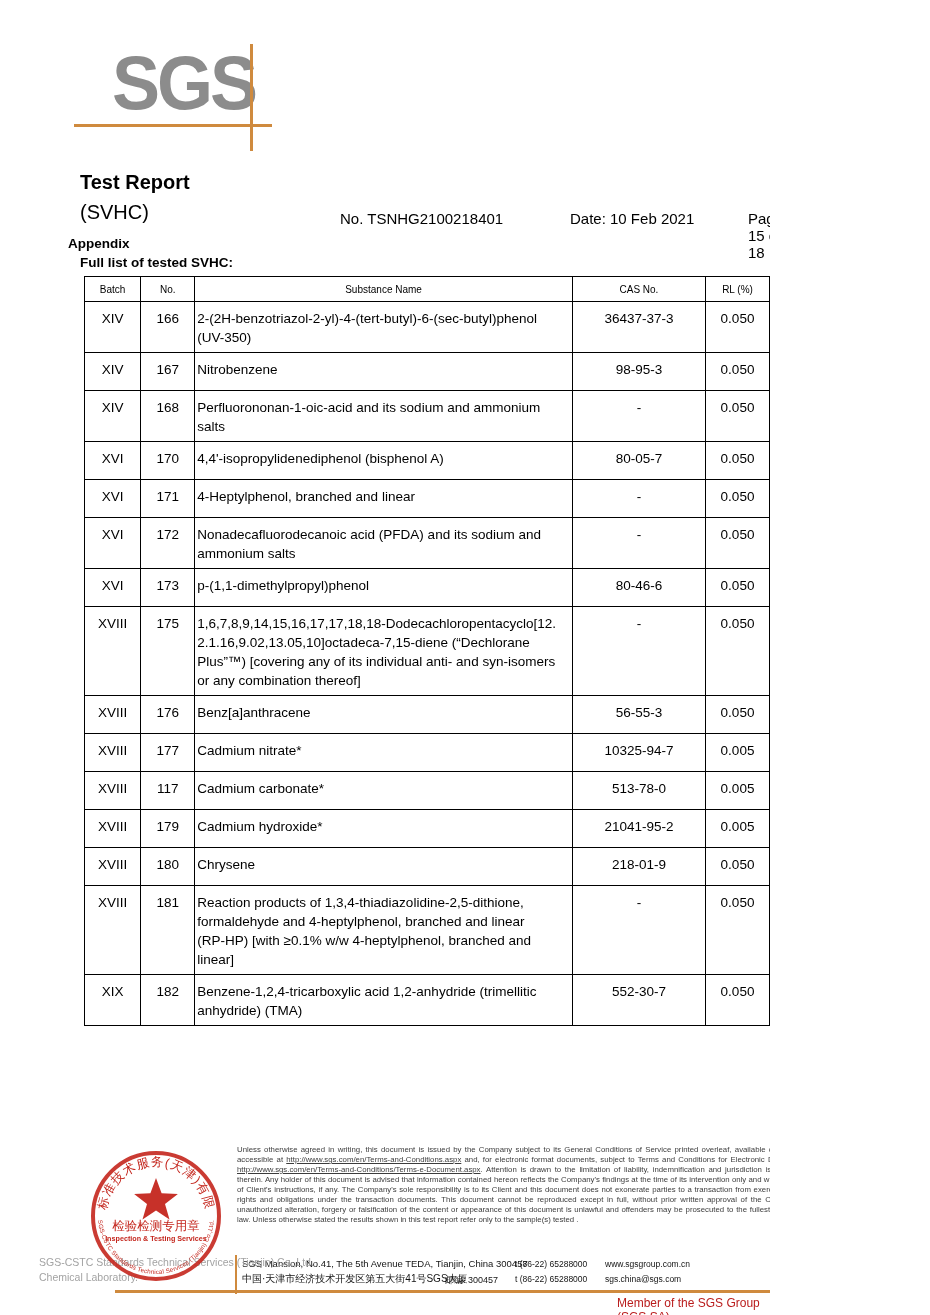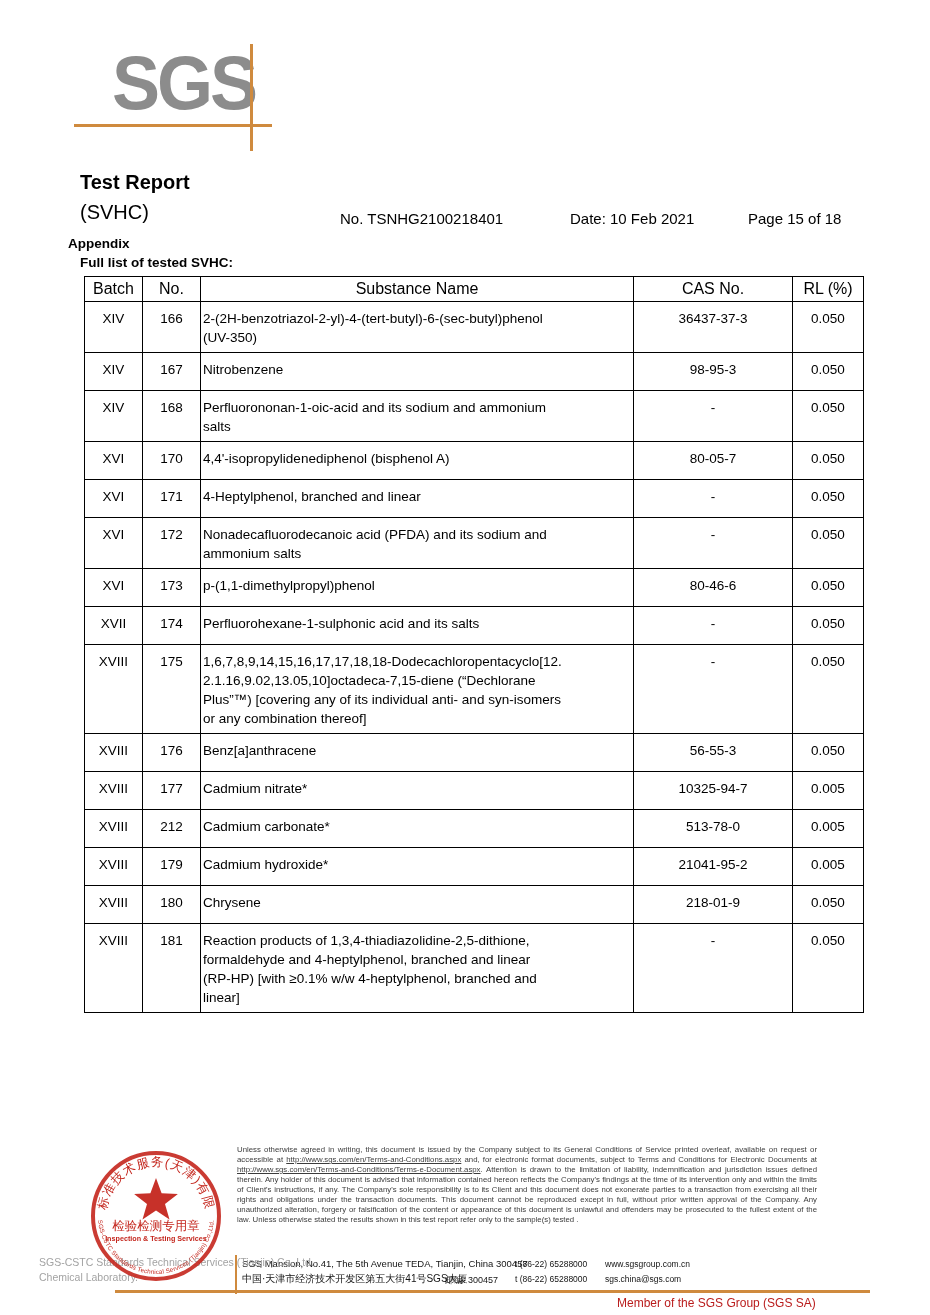--- a/index.html
+++ b/index.html
@@ -1,16 +1,16 @@
 <!DOCTYPE html>
 <html><head>
 <meta charset="utf-8">
 <style>
   html,body{margin:0;padding:0;background:#ffffff;}
-  .page{position:relative;width:930px;height:1315px;background:#fff;overflow:hidden;
+  .page{position:relative;width:770px;height:1315px;background:#fff;overflow:hidden;
         font-family:"Liberation Sans",sans-serif;color:#000;}
   .abs{position:absolute;}
 
   
   .logo-text{left:112px;top:44px;font-size:72px;font-weight:bold;color:#8c8c8c;
              letter-spacing:-3px;line-height:1;transform:scaleY(1.06);transform-origin:top left;}
   .logo-hline{left:74px;top:124px;width:198px;height:3px;background:#cf8a3e;}
   .logo-vline{left:250px;top:44px;width:3px;height:107px;background:#cf8a3e;}
 
   
@@ -19,21 +19,21 @@
   .hmeta{font-size:15px;top:175px;margin-top:35px;}
   .report-no{left:340px;}
   .date{left:570px;}
   .pageinfo{left:748px;}
   .appendix{left:68px;top:236px;font-size:13.5px;font-weight:bold;}
   .listlabel{left:80px;top:255px;font-size:13.5px;font-weight:bold;}
 
   
   table.svhc{position:absolute;left:84px;top:276px;border-collapse:collapse;table-layout:fixed;}
   table.svhc,table.svhc th,table.svhc td{border:1.5px solid #000;}
-  table.svhc th{height:24px;font-size:16px;font-weight:normal;text-align:center;vertical-align:middle;padding:0 0;}
+  table.svhc th{height:24px;font-size:10px;font-weight:normal;text-align:center;vertical-align:middle;padding:0 12px;}
   table.svhc td{font-size:13.5px;line-height:19px;vertical-align:top;padding:7px 2px 5px;height:24px;}
   table.svhc tr.bodyrow{height:38px;}
   td.col0,td.col1,td.col3,td.col4{text-align:center;}
   td.col2{text-align:left;padding-left:3px;padding-right:4px;white-space:pre-wrap;}
 
   
   .stamp{left:86px;top:1146px;z-index:2;}
   .stamp-caption{color:#a3a3a3;font-size:10.5px;z-index:1;}
   .cap1{left:39px;top:1256px;}
   .cap2{left:39px;top:1271px;}
@@ -135,27 +135,20 @@
           <td class="col4">0.050</td>
         </tr>
         <tr class="bodyrow">
           <td class="col0">XVI</td>
           <td class="col1">173</td>
           <td class="col2">p-(1,1-dimethylpropyl)phenol</td>
           <td class="col3">80-46-6</td>
           <td class="col4">0.050</td>
         </tr>
         <tr class="bodyrow">
-          <td class="col0">XVII</td>
-          <td class="col1">174</td>
-          <td class="col2">Perfluorohexane-1-sulphonic acid and its salts</td>
-          <td class="col3">-</td>
-          <td class="col4">0.050</td>
-        </tr>
-        <tr class="bodyrow">
           <td class="col0">XVIII</td>
           <td class="col1">175</td>
           <td class="col2">1,6,7,8,9,14,15,16,17,17,18,18-Dodecachloropentacyclo[12.
 2.1.16,9.02,13.05,10]octadeca-7,15-diene (“Dechlorane
 Plus”™) [covering any of its individual anti- and syn-isomers
 or any combination thereof]</td>
           <td class="col3">-</td>
           <td class="col4">0.050</td>
         </tr>
         <tr class="bodyrow">
@@ -167,21 +160,21 @@
         </tr>
         <tr class="bodyrow">
           <td class="col0">XVIII</td>
           <td class="col1">177</td>
           <td class="col2">Cadmium nitrate*</td>
           <td class="col3">10325-94-7</td>
           <td class="col4">0.005</td>
         </tr>
         <tr class="bodyrow">
           <td class="col0">XVIII</td>
-          <td class="col1">212</td>
+          <td class="col1">117</td>
           <td class="col2">Cadmium carbonate*</td>
           <td class="col3">513-78-0</td>
           <td class="col4">0.005</td>
         </tr>
         <tr class="bodyrow">
           <td class="col0">XVIII</td>
           <td class="col1">179</td>
           <td class="col2">Cadmium hydroxide*</td>
           <td class="col3">21041-95-2</td>
           <td class="col4">0.005</td>
@@ -194,20 +187,28 @@
           <td class="col4">0.050</td>
         </tr>
         <tr class="bodyrow">
           <td class="col0">XVIII</td>
           <td class="col1">181</td>
           <td class="col2">Reaction products of 1,3,4-thiadiazolidine-2,5-dithione,
 formaldehyde and 4-heptylphenol, branched and linear
 (RP-HP) [with ≥0.1% w/w 4-heptylphenol, branched and
 linear]</td>
           <td class="col3">-</td>
+          <td class="col4">0.050</td>
+        </tr>
+        <tr class="bodyrow">
+          <td class="col0">XIX</td>
+          <td class="col1">182</td>
+          <td class="col2">Benzene-1,2,4-tricarboxylic acid 1,2-anhydride (trimellitic
+anhydride) (TMA)</td>
+          <td class="col3">552-30-7</td>
           <td class="col4">0.050</td>
         </tr>
       </tbody>
   </table>
 
   <svg class="abs stamp" width="140" height="140" viewBox="0 0 140 140">
     <defs>
       <path id="arcT" d="M 20,70 A 50,50 0 0 1 120,70"></path>
       <path id="arcB" d="M 12,70 A 58,58 0 0 0 128,70"></path>
     </defs>

